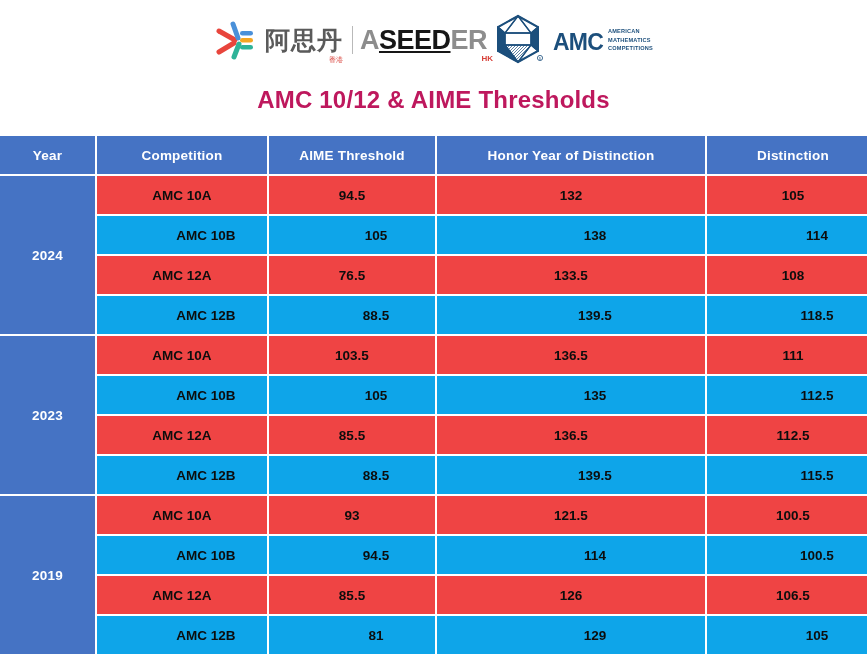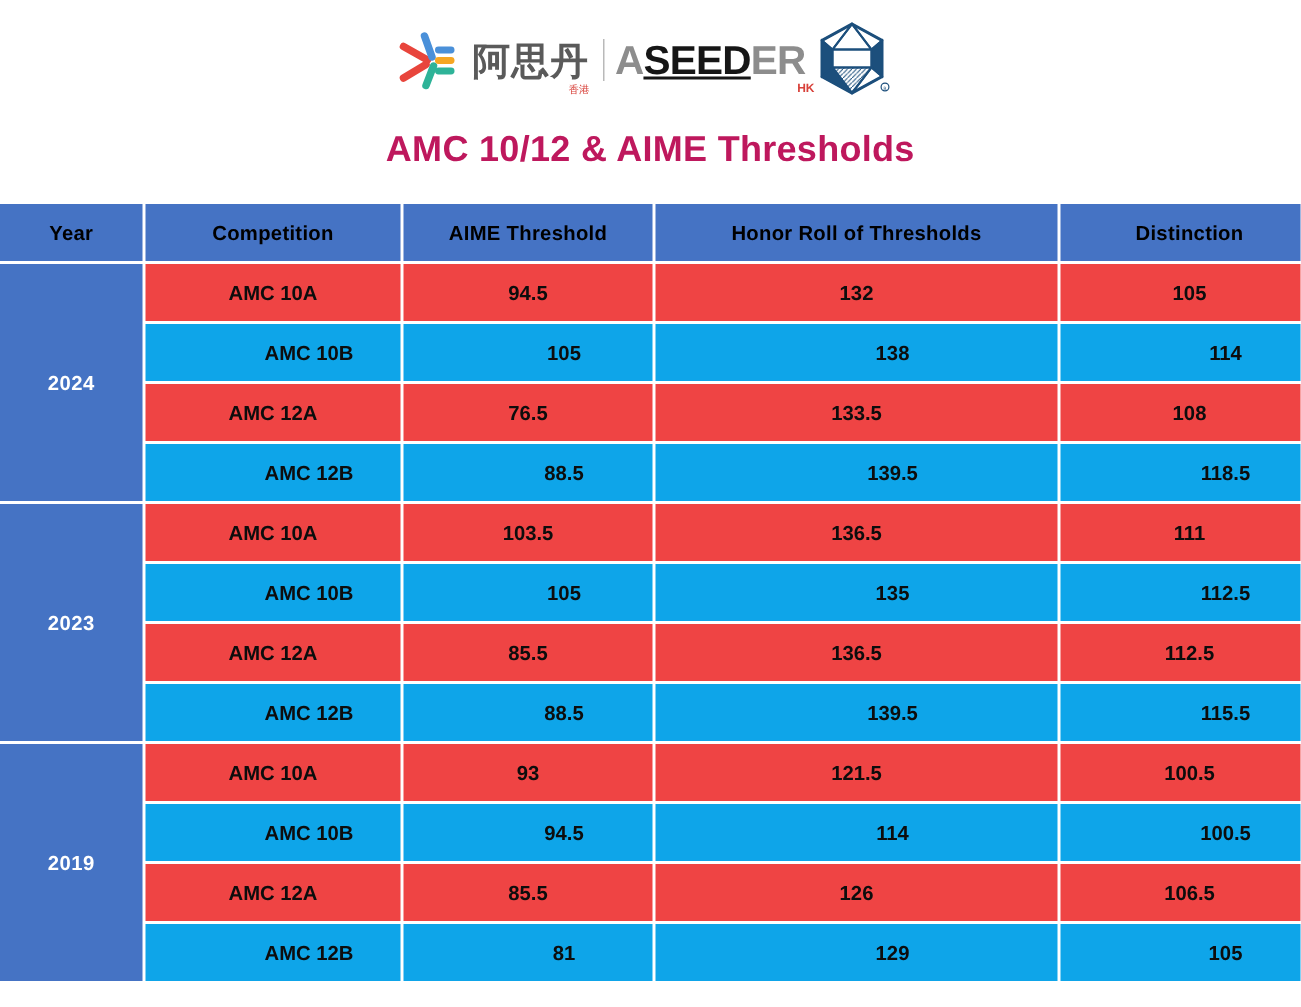--- a/index.html
+++ b/index.html
@@ -149,21 +149,21 @@
     font-weight: bold;
   }
   col.c-year        { width: 95px; }
   col.c-comp        { width: 170px; }
   col.c-aime        { width: 166px; }
   col.c-honor       { width: 268px; }
   col.c-dist        { width: 172px; }
 
   thead th {
     background: #4573c4;
-    color: #000000;
+    color: #ffffff;
     font-size: 15px;
     height: 56px;
     letter-spacing: 0.2px;
   }
   td.year-cell {
     background: #4573c4;
     color: #ffffff;
     font-size: 15.5px;
     letter-spacing: 0.3px;
   }
@@ -217,20 +217,28 @@
         <polygon points="47,14 40,20 40,32 47,38" fill="#1c4f7c" stroke="#1c4f7c" stroke-width="1.2"></polygon>
         <polygon points="27,3 14,20 7,14" fill="none" stroke="#1c4f7c" stroke-width="1.2"></polygon>
         <polygon points="27,3 40,20 47,14" fill="none" stroke="#1c4f7c" stroke-width="1.2"></polygon>
         <polygon points="27,49 14,32 7,38" fill="#1c4f7c" stroke="#1c4f7c" stroke-width="1.2"></polygon>
         <polygon points="27,49 40,32 47,38" fill="none" stroke="#1c4f7c" stroke-width="1.2"></polygon>
         <circle cx="49" cy="45" r="2.6" fill="none" stroke="#1c4f7c" stroke-width="0.8"></circle>
         <text x="49" y="46.9" font-size="3.4" fill="#1c4f7c" text-anchor="middle" font-family="Liberation Serif, serif">R</text>
       </svg>
     </span>
     <span class="maa-text">
+      <div class="maa-bottom">
+        <span class="maa-amc">AMC</span>
+        <span class="maa-tag">
+          <div>AMERICAN</div>
+          <div>MATHEMATICS</div>
+          <div>COMPETITIONS</div>
+        </span>
+      </div>
     </span>
   </div>
 
 </div>
 
 <div class="page-title">AMC 10/12 &amp; AIME Thresholds</div>
 
 <div class="table-wrap">
   <table class="thresholds">
     <colgroup>
@@ -238,21 +246,21 @@
         <col class="c-comp">
         <col class="c-aime">
         <col class="c-honor">
         <col class="c-dist">
     </colgroup>
     <thead>
       <tr>
         <th>Year</th>
         <th>Competition</th>
         <th>AIME Threshold</th>
-        <th>Honor Roll of Thresholds</th>
+        <th>Honor Year of Distinction</th>
         <th>Distinction</th>
       </tr>
     </thead>
     <tbody>
 
       <tr class="band-a">
         <td class="year-cell" rowspan="4">2024</td>
         <td class="data-cell">AMC 10A</td>
         <td class="data-cell">94.5</td>
         <td class="data-cell">132</td>

